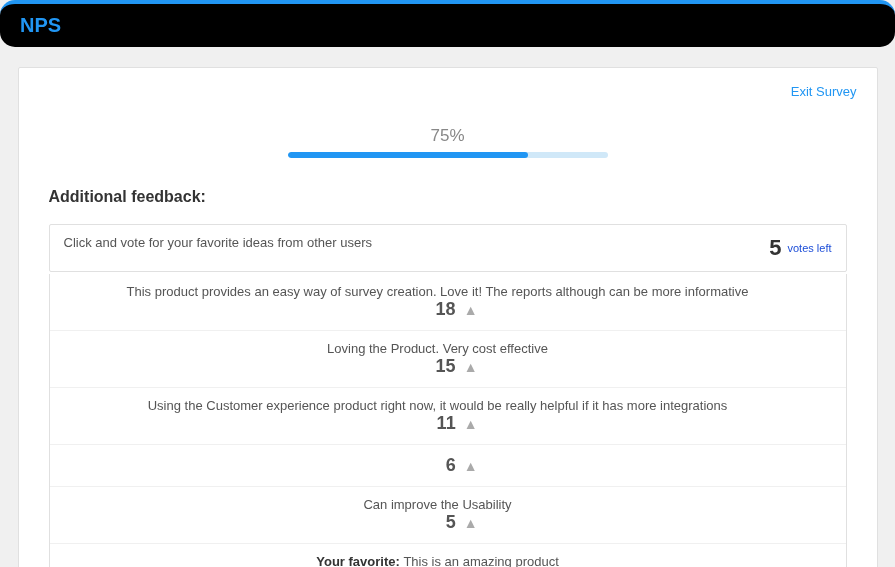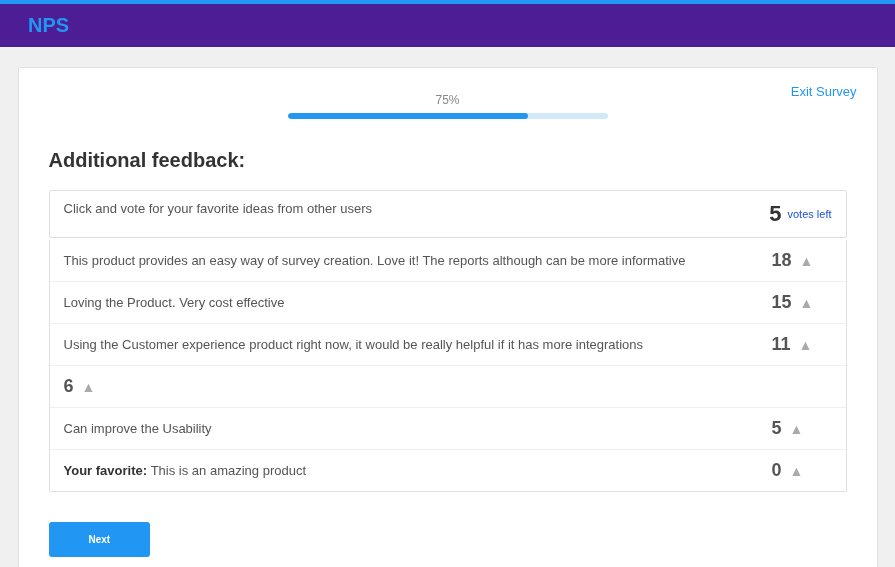--- a/index.html
+++ b/index.html
@@ -4,25 +4,26 @@
   <style>
     * { box-sizing: border-box; margin: 0; padding: 0; }
     body {
       font-family: Arial, sans-serif;
       background: #f0f0f0;
       width: 895px;
       min-height: 567px;
     }
 
     .top-bar {
-      background: #4c1d95;
+      background: #000000;
       border-top: 4px solid #2196F3;
-      padding: 10px 28px;
-      display: flex;
-      align-items: center;
+      padding: 10px 20px;
+      display: flex;
+      align-items: center;
+      border-radius: 15px;
     }
 
     .app-title {
       color: #2196F3;
       font-size: 20px;
       font-weight: bold;
     }
 
     .main-container {
       margin: 20px auto;
@@ -48,41 +49,42 @@
 
     .progress-section {
       display: flex;
       flex-direction: column;
       align-items: center;
       margin-bottom: 30px;
       margin-top: 5px;
     }
 
     .progress-label {
-      font-size: 12px;
+      font-size: 17px;
       color: #888;
       margin-bottom: 6px;
+      margin-top: 33px;
     }
 
     .progress-bar-container {
       width: 320px;
       height: 6px;
       background: #d0e8f8;
       border-radius: 3px;
       overflow: hidden;
     }
 
     .progress-bar-fill {
       height: 100%;
       background: #2196F3;
       border-radius: 3px;
     }
 
     .section-title {
-      font-size: 20px;
+      font-size: 16px;
       font-weight: bold;
       color: #333;
       margin-bottom: 18px;
     }
 
     .votes-header {
       display: flex;
       justify-content: space-between;
       align-items: flex-start;
       border: 1px solid #e0e0e0;
@@ -122,20 +124,21 @@
       margin-bottom: 30px;
     }
 
     .feedback-item {
       display: flex;
       justify-content: space-between;
       align-items: center;
       padding: 10px 14px;
       border-bottom: 1px solid #f0f0f0;
       background: #fff;
+      flex-direction: column;
     }
 
     .feedback-item:last-child {
       border-bottom: none;
     }
 
     .feedback-text {
       font-size: 13px;
       color: #555;
       flex: 1;
@@ -145,20 +148,21 @@
     .feedback-text strong {
       font-weight: bold;
       color: #333;
     }
 
     .feedback-vote {
       display: flex;
       align-items: center;
       gap: 8px;
       min-width: 60px;
+      justify-content: flex-end;
     }
 
     .vote-number {
       font-size: 18px;
       font-weight: bold;
       color: #555;
     }
 
     .vote-up-icon {
       color: #aaa;

